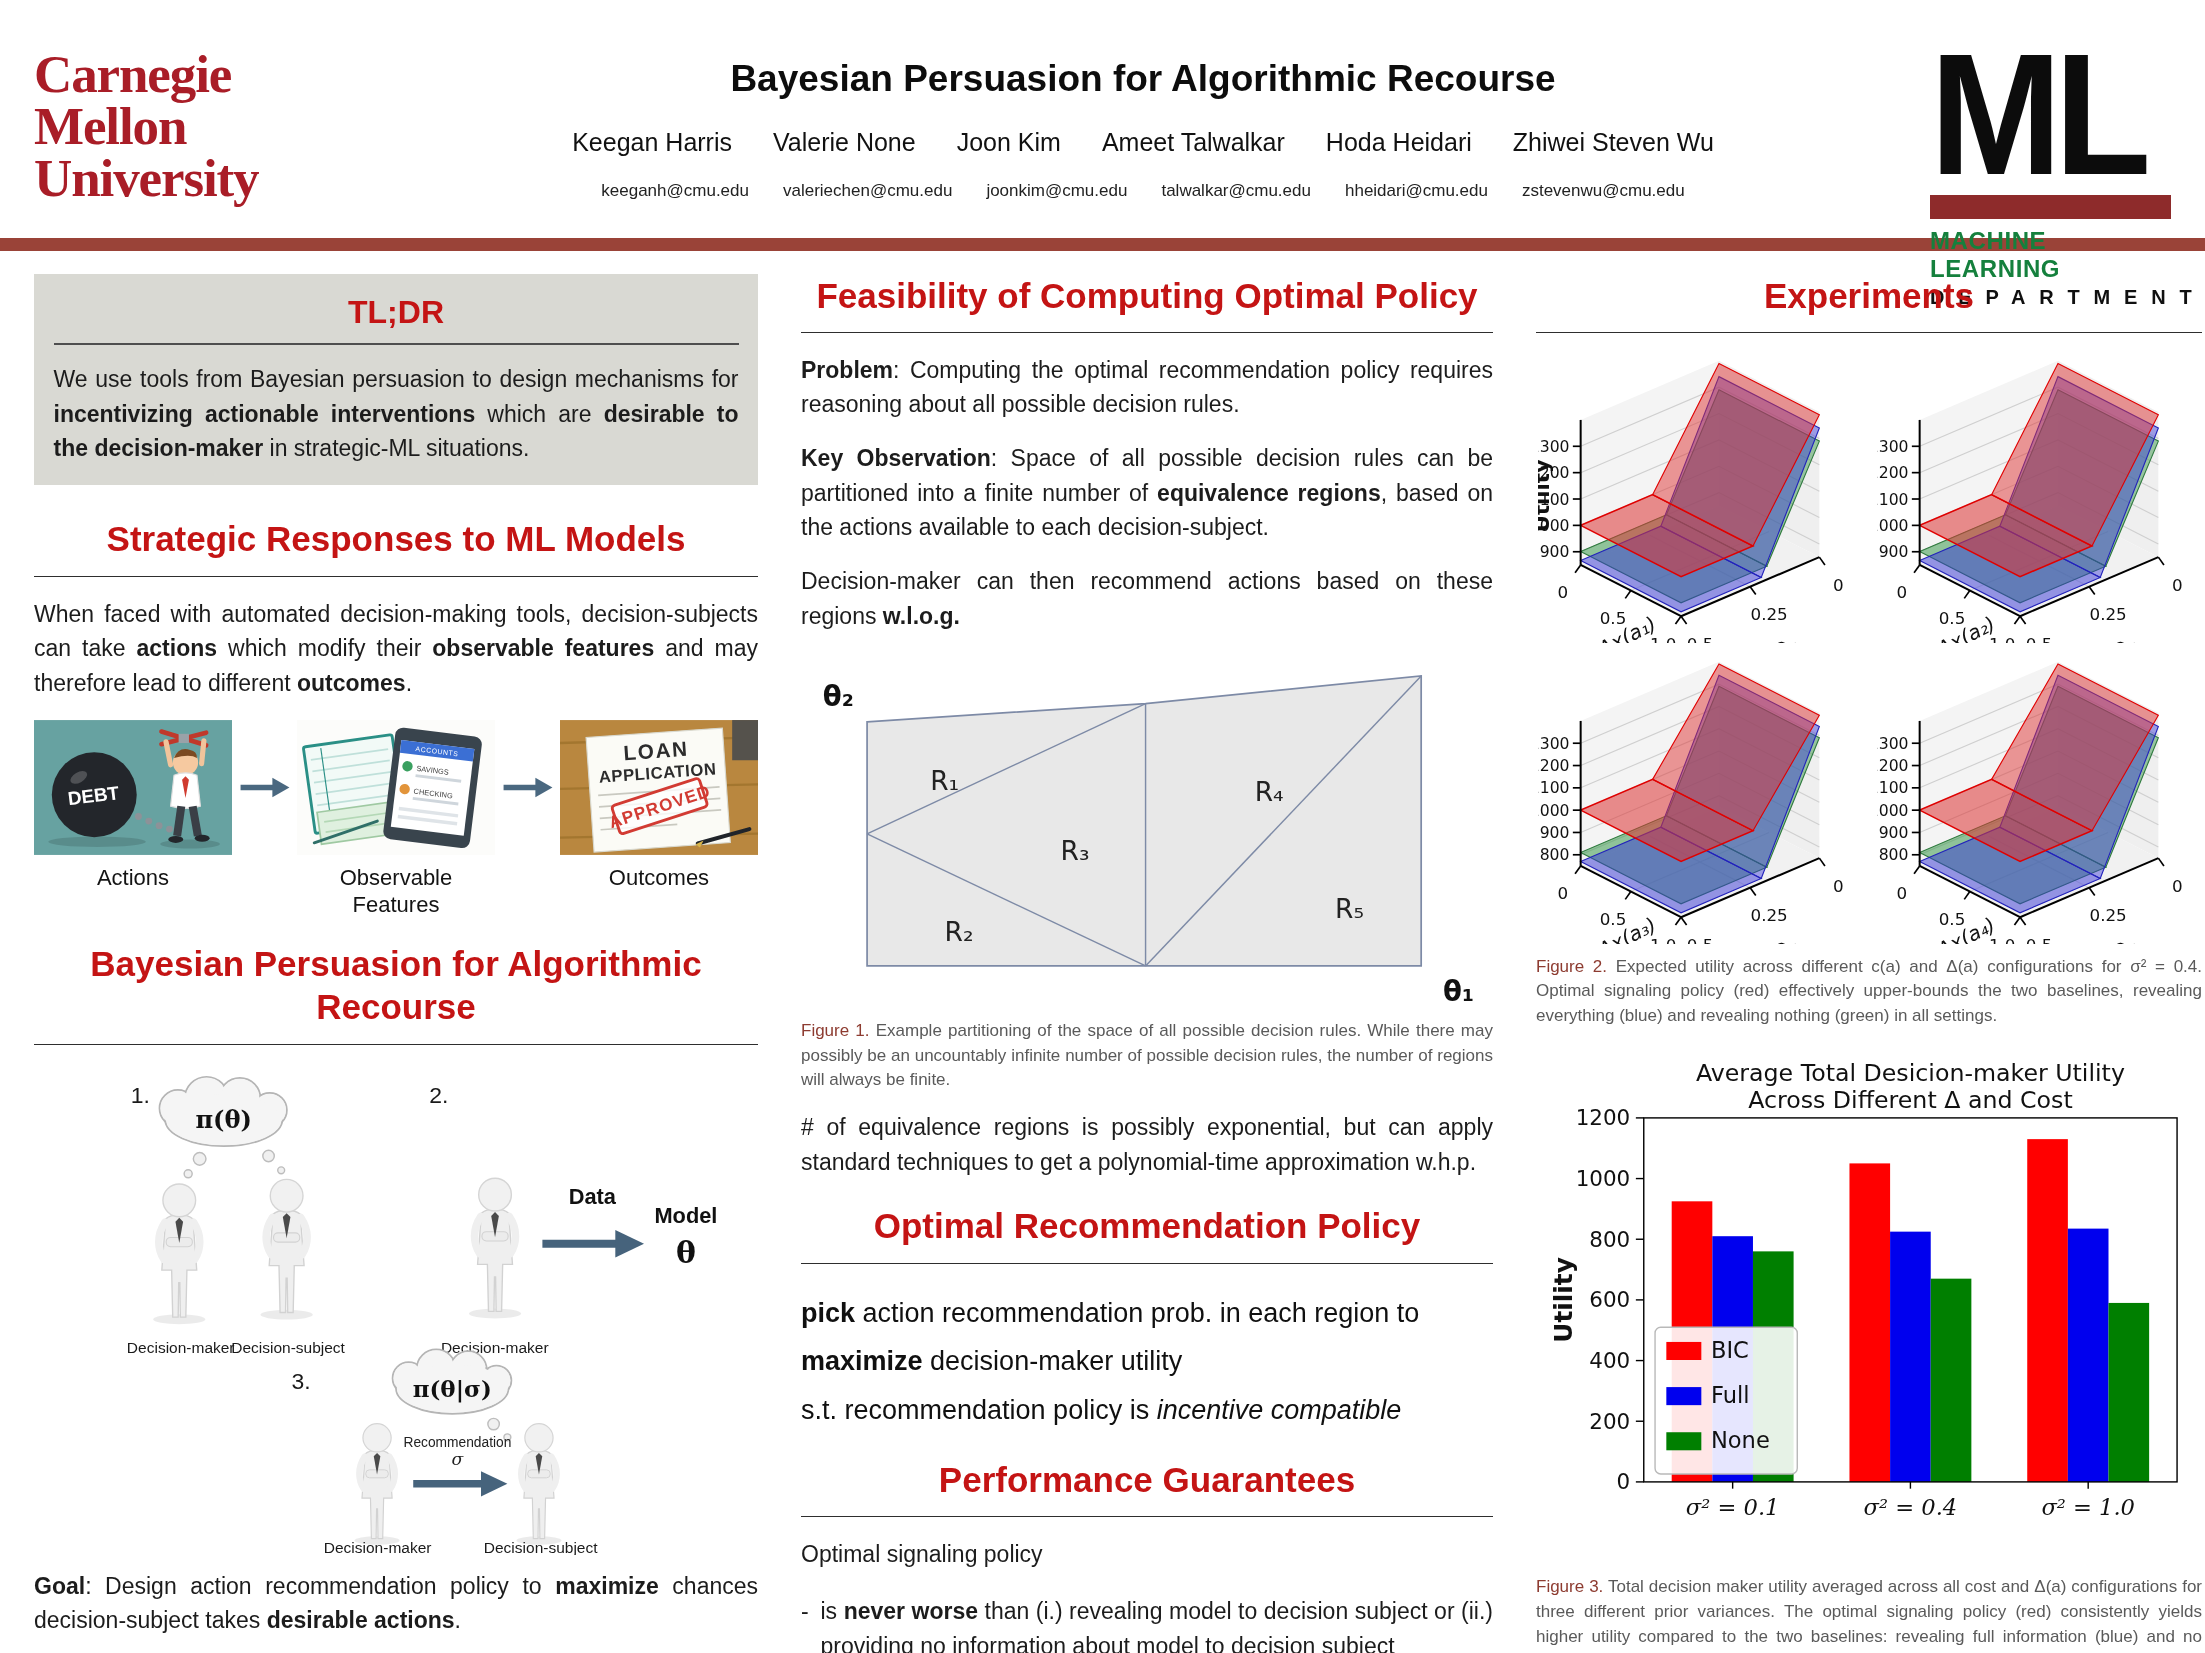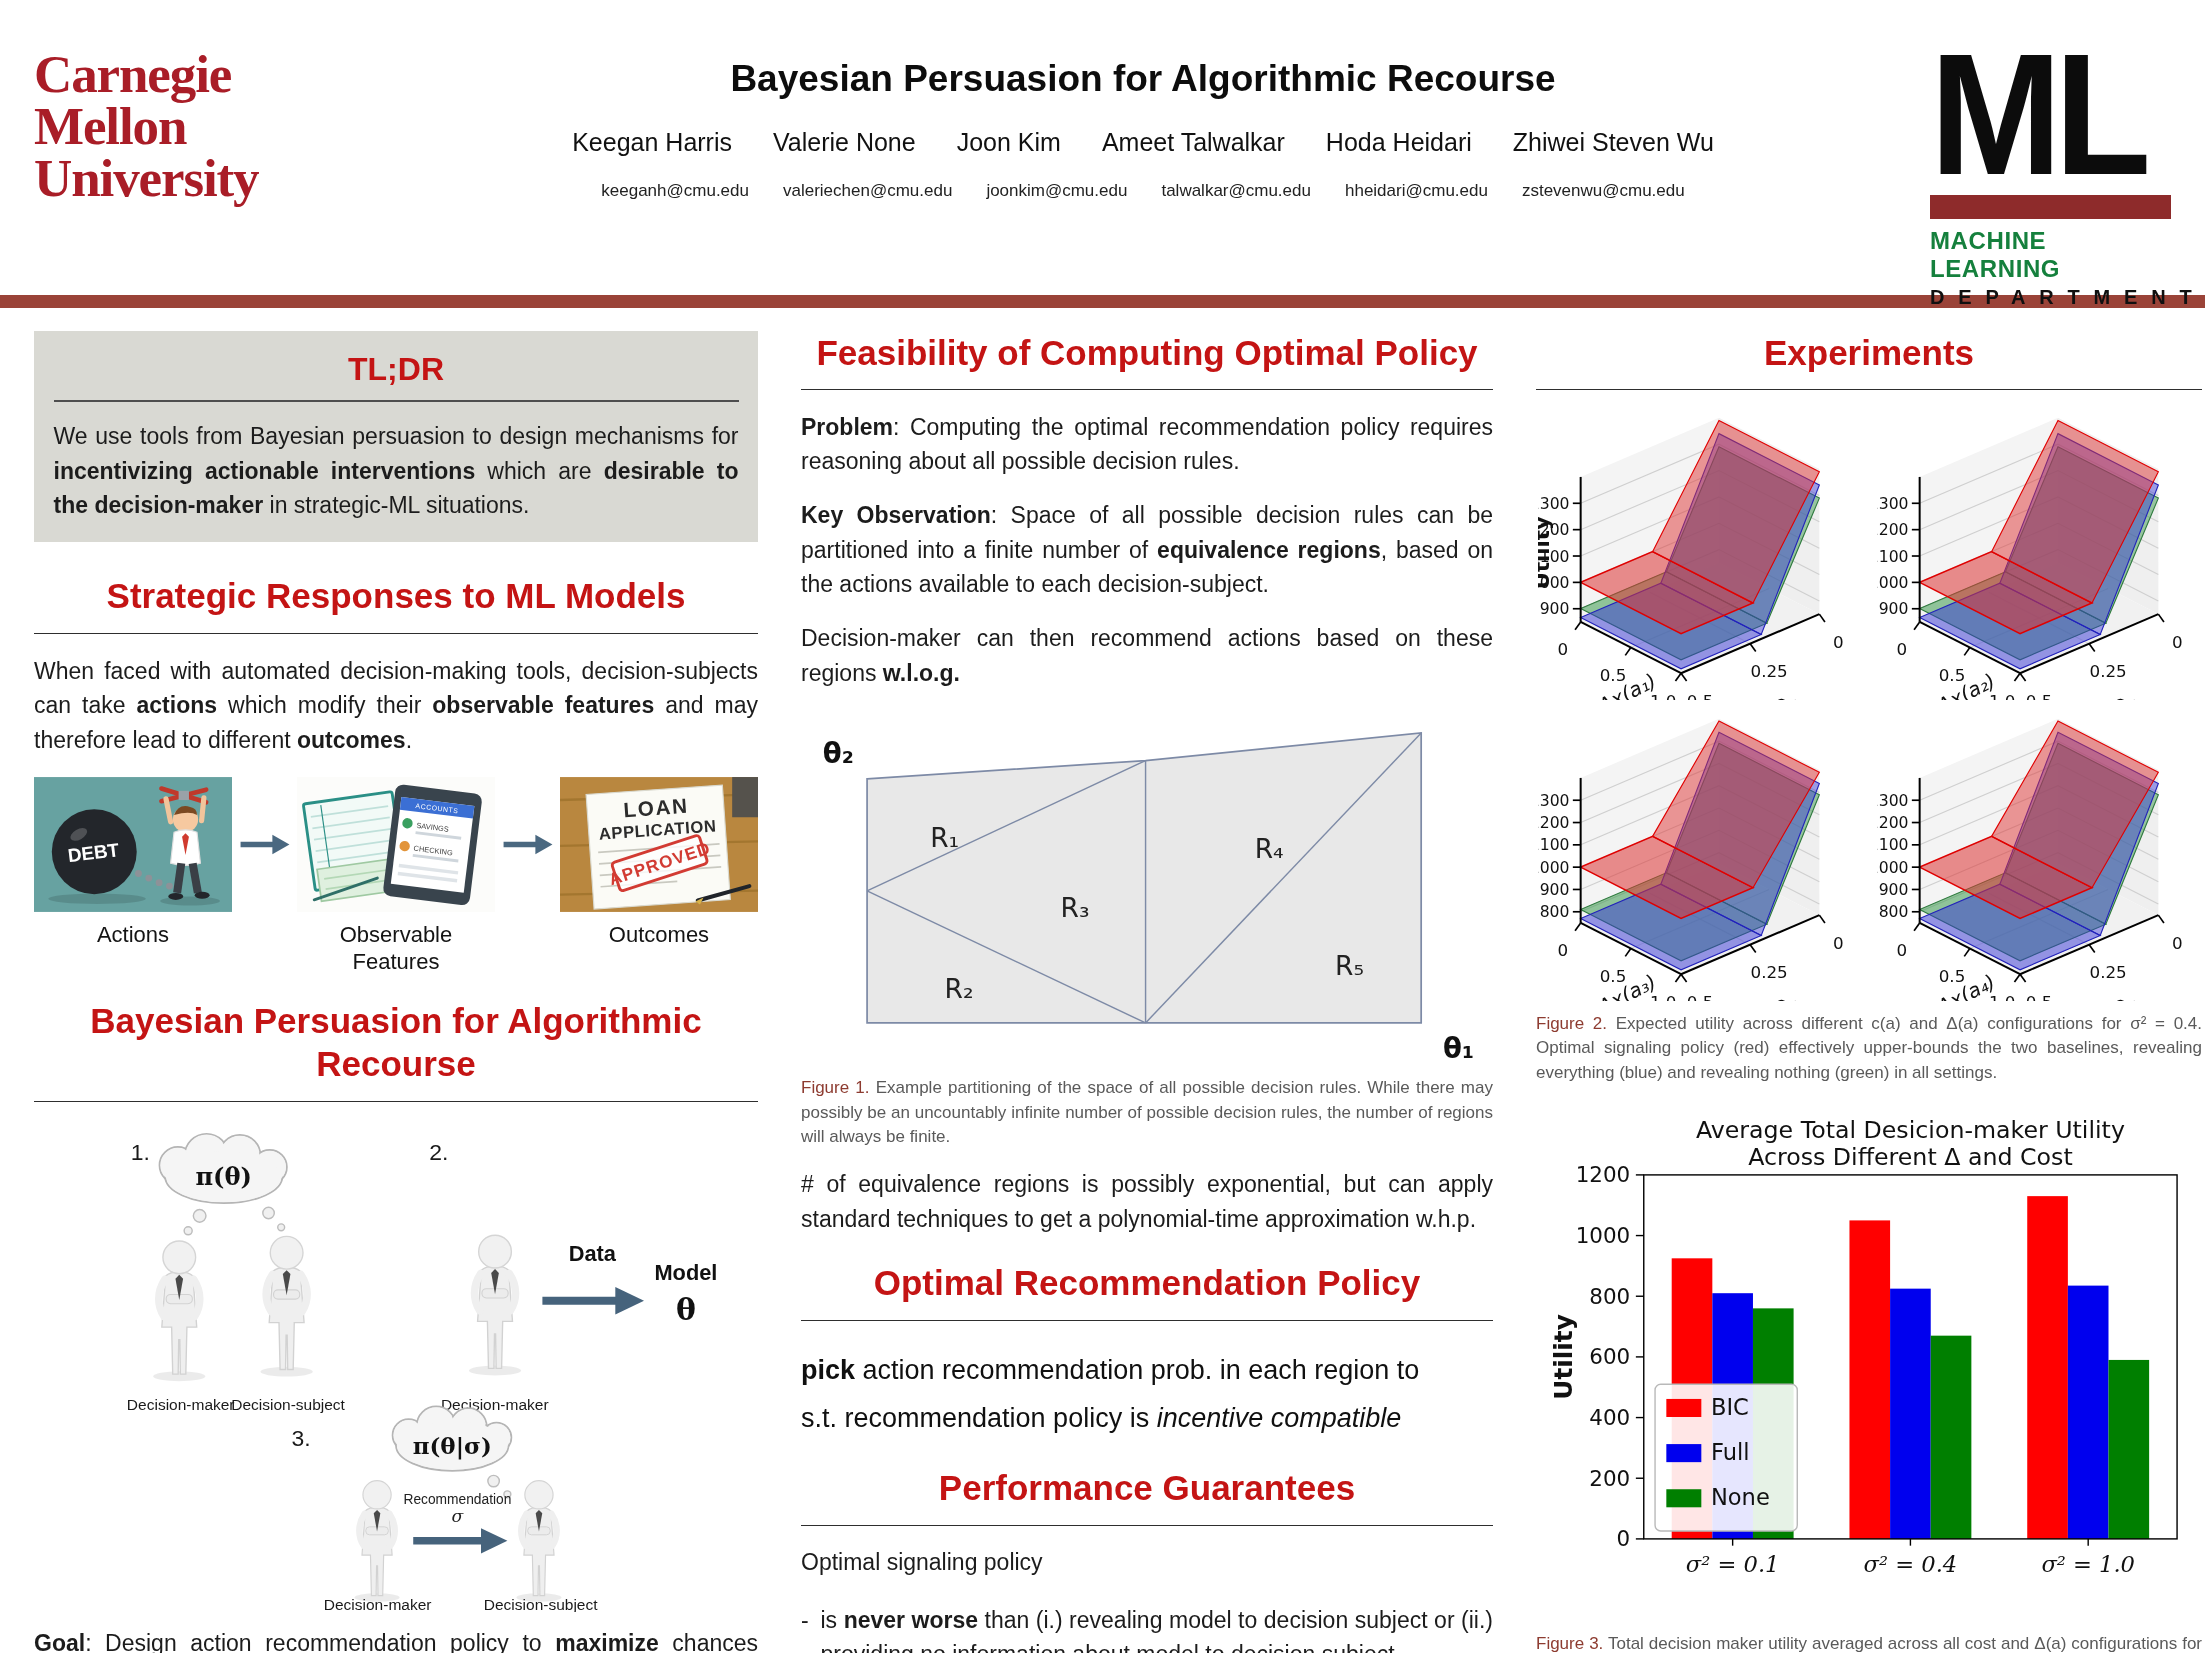--- a/index.html
+++ b/index.html
@@ -1,20 +1,20 @@
 <!DOCTYPE html>
 <html style="font-size:9.2px"><head>
 <meta charset="utf-8">
 <style>
   html,body{margin:0;padding:0;background:#ffffff;}
   body{width:2205px;height:1654px;overflow:hidden;font-family:"Liberation Sans",sans-serif;color:#222;position:relative;}
   .poster{width:2205px;height:1654px;position:relative;}
 
   
-  header{display:flex;align-items:flex-start;padding:32px 34px 0 34px;height:295px;box-sizing:border-box;}
+  header{display:flex;align-items:flex-start;padding:32px 34px 0 34px;height:238px;box-sizing:border-box;}
   .cmu-wordmark{font-family:"Liberation Serif",serif;font-weight:700;color:#a91d27;font-size:53px;line-height:.98;letter-spacing:-1.1px;width:322px;margin-top:17px;}
   .head-center{flex:1;text-align:center;margin-top:26px;}
   .poster-title{font-size:37px;font-weight:700;color:#0d0d0d;margin:0 0 27.6px 0;}
   .authors{display:flex;justify-content:center;gap:41px;font-size:25px;color:#111;margin-bottom:24px;}
   .emails{display:flex;justify-content:center;gap:34px;font-size:17px;color:#222;}
   .ml-logo{width:241px;text-align:left;margin-top:6.9px;}
   .ml-big{font-size:172px;font-weight:700;color:#0c0c0c;line-height:.88;letter-spacing:-8px;transform:scaleX(.92);transform-origin:left;}
   .ml-bar{height:24px;background:#8e2b2b;margin:4.6px 0 8px 0;}
   .ml-line1{font-size:24px;font-weight:700;color:#15803d;letter-spacing:0.6px;}
   .ml-line2{font-size:20px;font-weight:700;color:#101010;letter-spacing:13.8px;margin-top:3.4px;}
@@ -343,20 +343,21 @@
         <text class="fig1-region" x="930" y="462">R₅</text>
       </svg>
       <p class="caption"><span class="cap-pre">Figure 1.</span><span> Example partitioning of the space of all possible decision rules. While there may possibly be an uncountably infinite number of possible decision rules, the number of regions will always be finite.</span></p>
 
       <p class="body rich"><span># of equivalence regions is possibly exponential, but can apply standard techniques to get a polynomial-time approximation w.h.p.</span></p>
 
       <h2 class="sec-h" style="margin-top:25px;">Optimal Recommendation Policy</h2>
       <div class="sec-rule"></div>
       <div class="statement">
         <div class="rich"><span class="b">pick</span><span> action recommendation prob. in each region to</span></div>
+        <div class="rich"><span class="b">maximize</span><span> decision-maker utility</span></div>
         <div class="rich"><span>s.t. recommendation policy is </span><span class="i">incentive compatible</span></div>
       </div>
 
       <h2 class="sec-h" style="margin-top:23px;">Performance Guarantees</h2>
       <div class="sec-rule"></div>
       <p class="body" style="margin-bottom:23px;">Optimal signaling policy</p>
       <div class="bullets">
         <div class="bullet">
           <span class="mark">-</span>
           <span class="bt rich"><span>is </span><span class="b">never worse</span><span> than (i.) revealing model to decision subject or (ii.) providing no information about model to decision subject</span></span>

